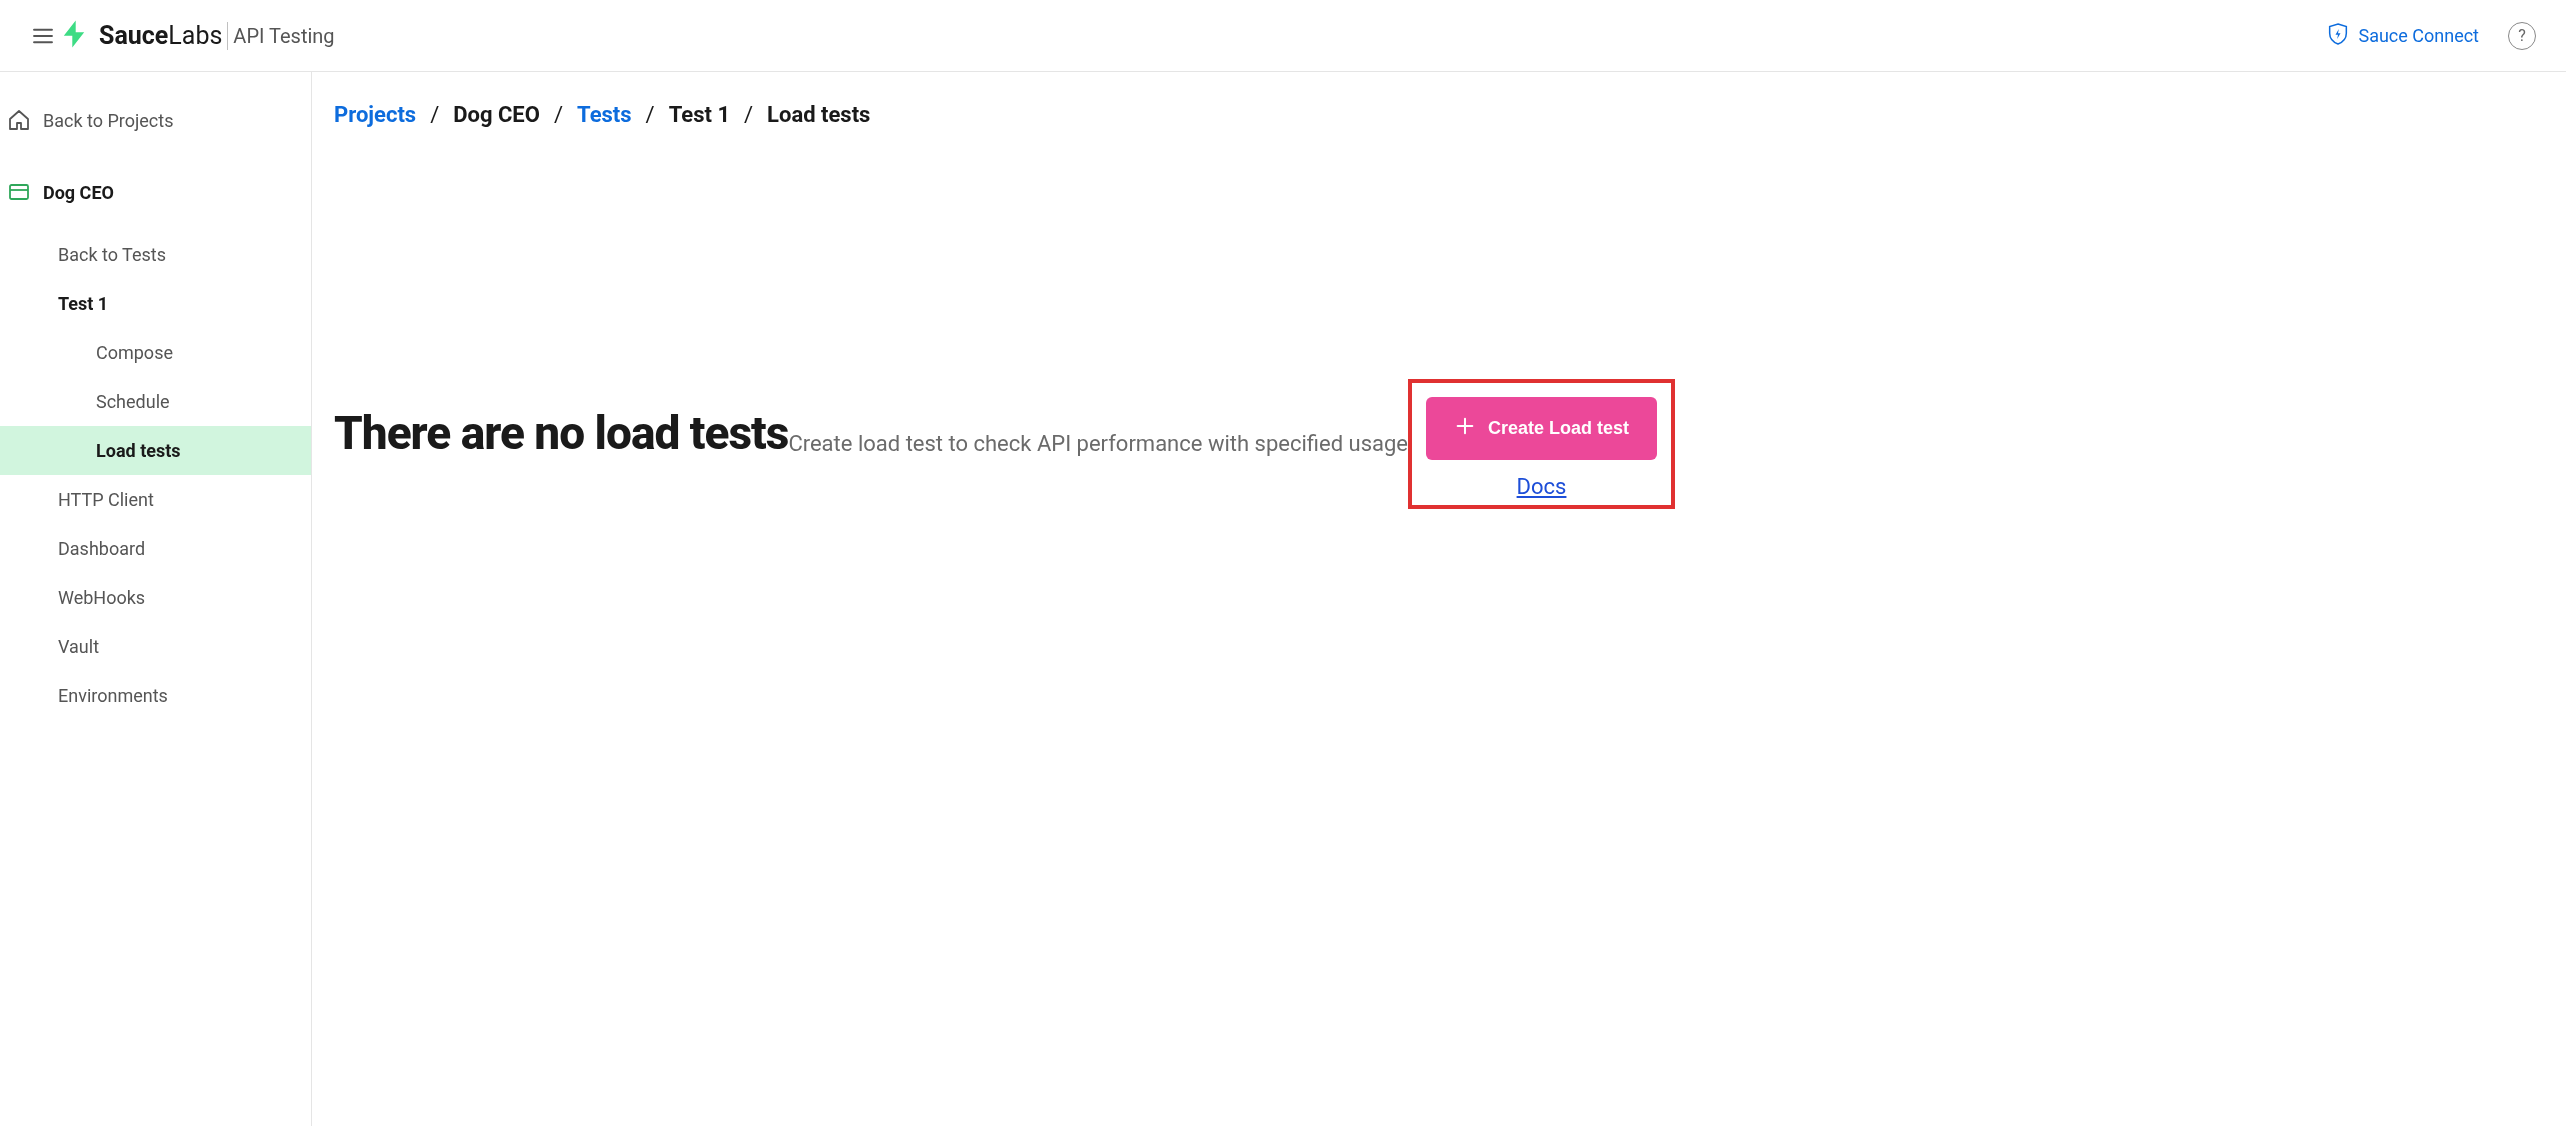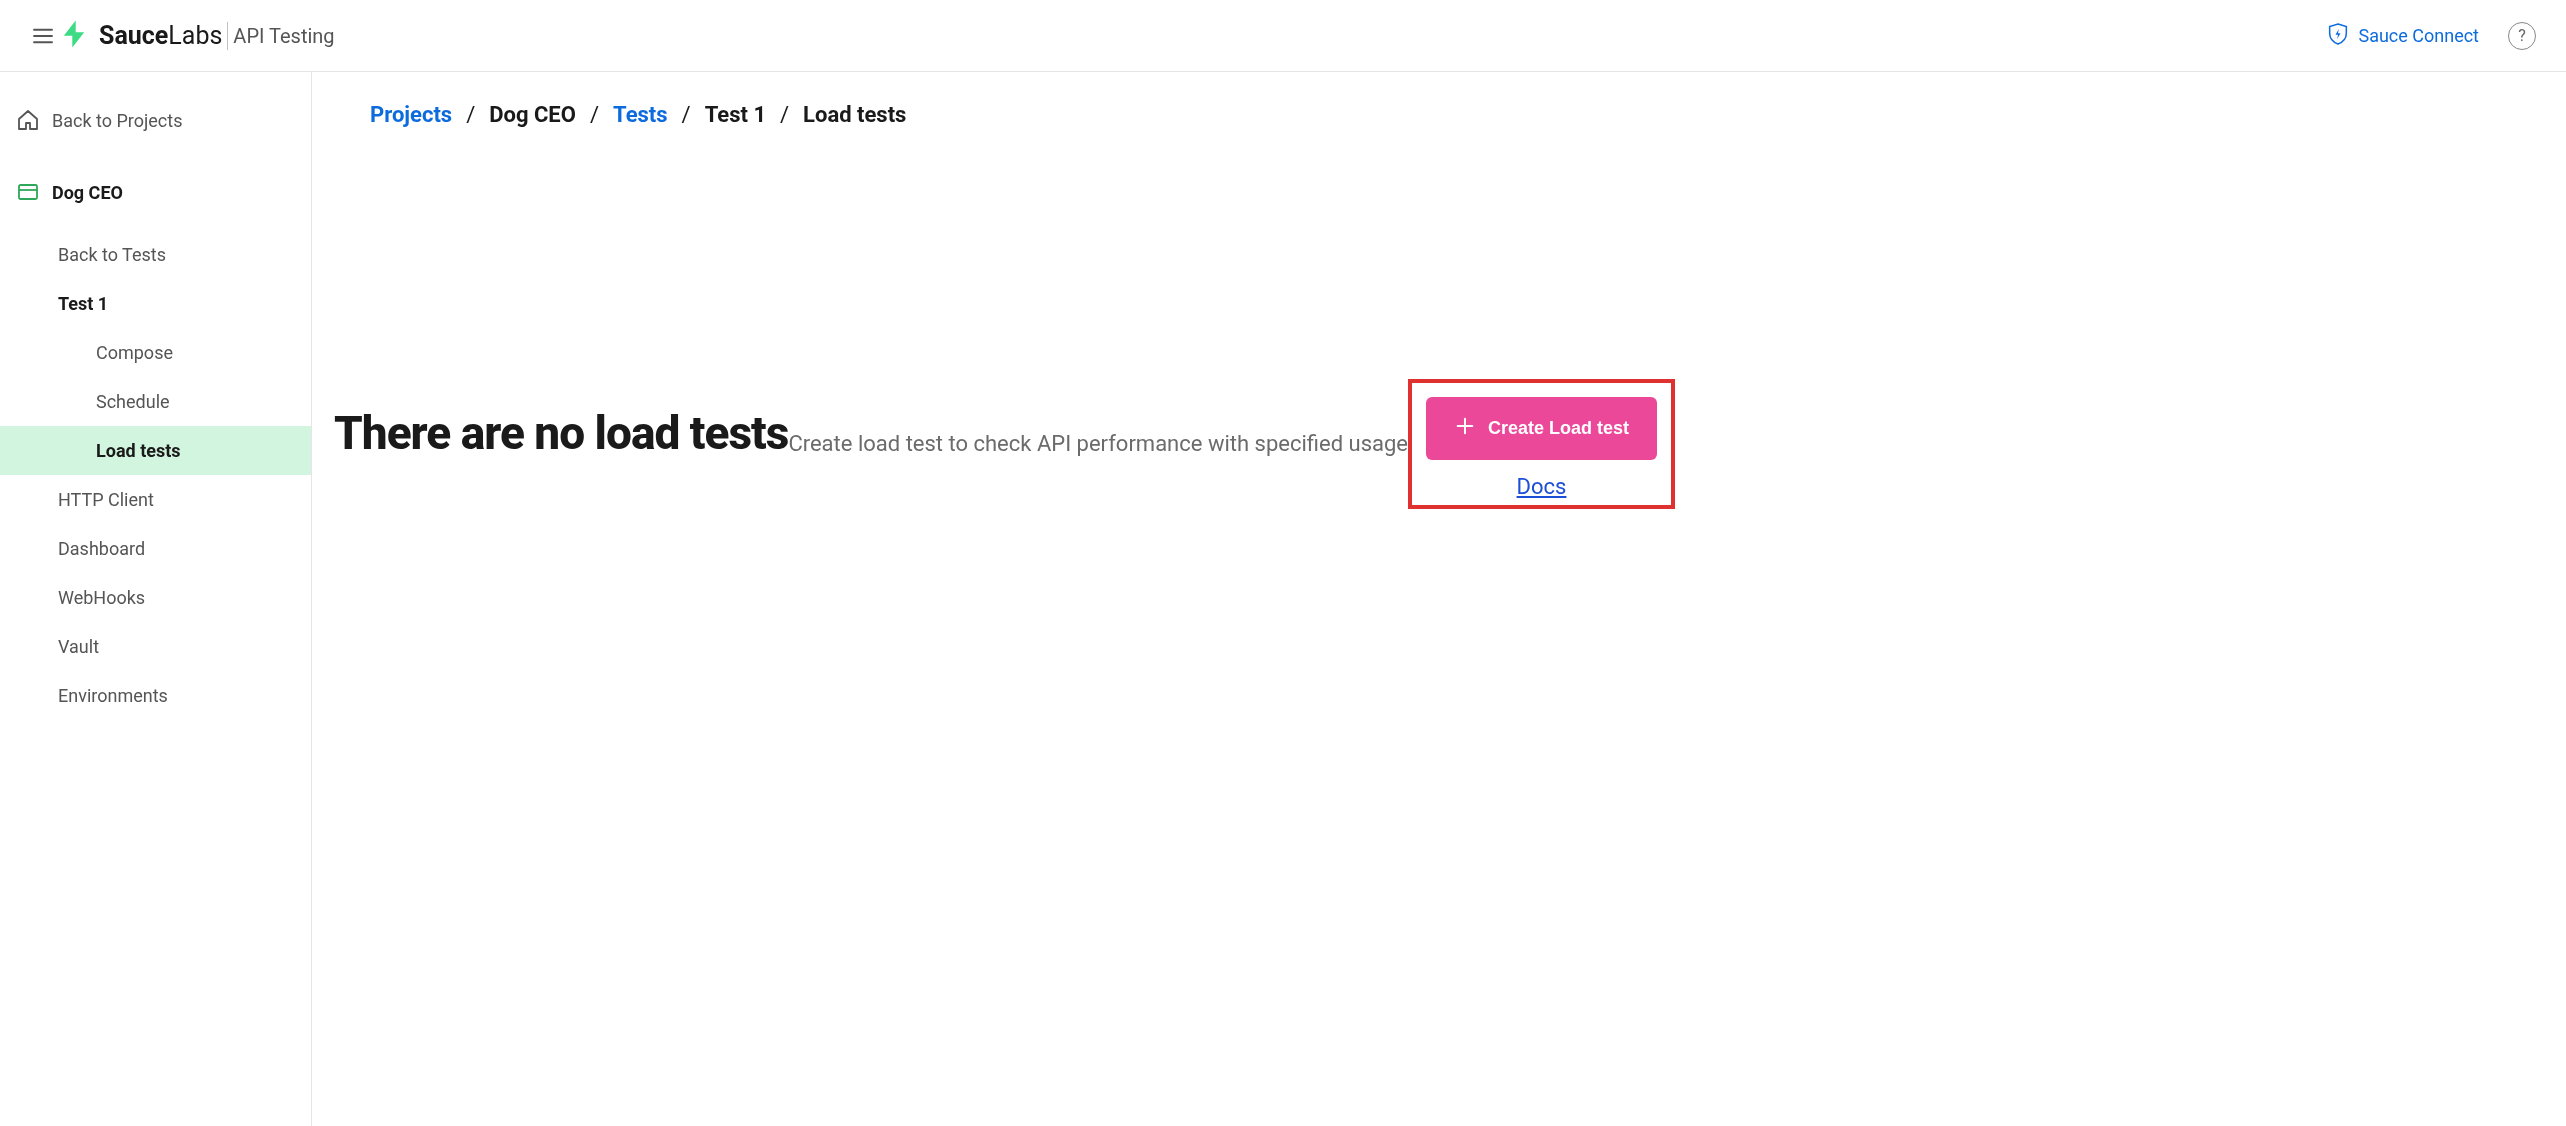--- a/index.html
+++ b/index.html
@@ -98,21 +98,21 @@
 
     
     .sidebar {
       width: 312px;
       border-right: 1px solid #e5e5e5;
       padding-top: 22px;
     }
     .sidebar-item {
       display: flex;
       align-items: center;
-      padding: 14px 16px;
+      padding: 14px 7px;
       font-size: 18px;
       color: #555;
       gap: 12px;
       cursor: pointer;
     }
     .sidebar-item.bold {
       font-weight: 700;
       color: #1a1a1a;
     }
     .sidebar-item.indent-1 {
@@ -143,21 +143,20 @@
       flex: 1;
       padding: 30px 22px;
     }
     .breadcrumb {
       display: flex;
       align-items: center;
       gap: 14px;
       font-size: 22px;
       font-weight: 700;
       flex-wrap: wrap;
-      margin-left: 36px;
     }
     .breadcrumb .crumb-link {
       color: #0d6cdd;
       cursor: pointer;
     }
     .breadcrumb .crumb-plain {
       color: #1a1a1a;
     }
     .breadcrumb .slash {
       color: #1a1a1a;

